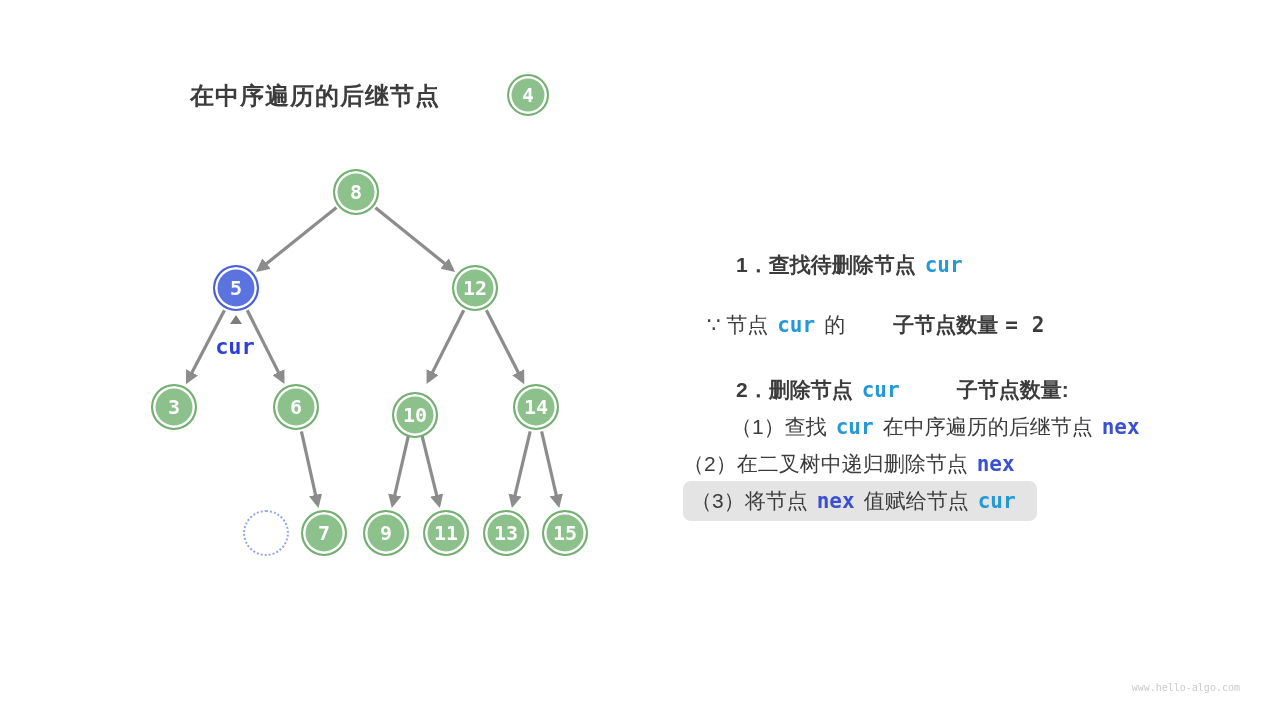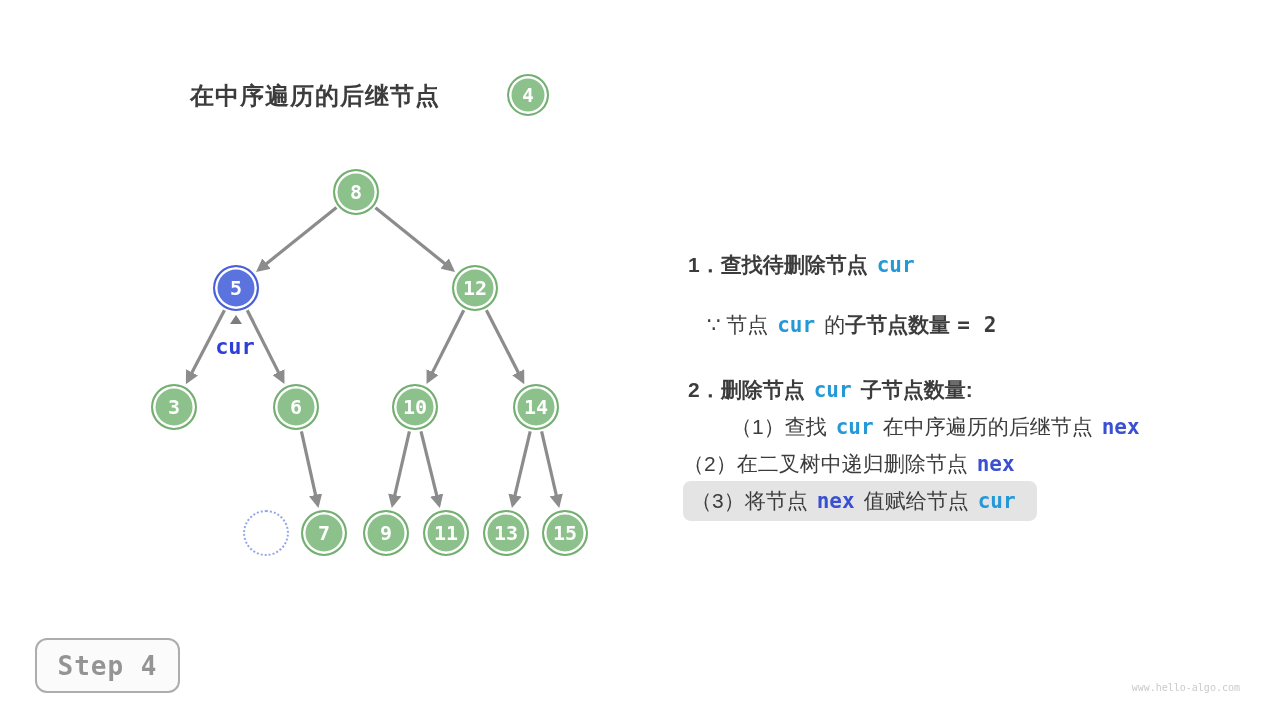--- a/index.html
+++ b/index.html
@@ -42,21 +42,21 @@
   }
   
   .exp-line{
     position:absolute;white-space:pre;font-size:21px;height:32px;line-height:32px;
     color:var(--ink);
   }
   .exp-line.highlight{
     background:var(--hl);border-radius:8px;height:40px;line-height:40px;
     padding:0 12px 0 8px;
   }
-  .seg.b{font-weight:700;}
+  .seg.b{font-weight:700;margin-left:48px;}
   .seg.m{font-family:"DejaVu Sans Mono",monospace;font-weight:700;margin:0 7px;}
   .seg.code{font-family:"DejaVu Sans Mono",monospace;font-weight:700;margin:0 9px;}
   .seg.cur{color:var(--cur);}
   .seg.nex{color:var(--nex);}
   
   #step-box{
     position:absolute;left:35px;top:638px;width:145px;height:55px;box-sizing:border-box;
     border:2px solid var(--step-border);border-radius:12px;background:#fbfbfb;
     display:flex;align-items:center;justify-content:center;
   }
@@ -97,21 +97,21 @@
       <line x1="530.209486817349" y1="431.3201553671342" x2="512.7169952918752" y2="504.78861977412436" marker-end="url(#arrowhead)"></line>
       <line x1="541.6073651137209" y1="431.36303463202864" x2="558.4954564680838" y2="504.7388798268468" marker-end="url(#arrowhead)"></line>
     </svg>
 
   <div id="tree-layer">
       <div class="node green" style="left: 333px; top: 169px;">8</div>
       <div class="node blue" style="left: 213px; top: 265px;">5</div>
       <div class="node green" style="left: 452px; top: 265px;">12</div>
       <div class="node green" style="left: 151px; top: 384px;">3</div>
       <div class="node green" style="left: 273px; top: 384px;">6</div>
-      <div class="node green" style="left: 392px; top: 384px;">10</div>
+      <div class="node green" style="left: 392px; top: 392px;">10</div>
       <div class="node green" style="left: 513px; top: 384px;">14</div>
       <div class="node ghost" style="left: 243px; top: 510px;"></div>
       <div class="node green" style="left: 301px; top: 510px;">7</div>
       <div class="node green" style="left: 363px; top: 510px;">9</div>
       <div class="node green" style="left: 423px; top: 510px;">11</div>
       <div class="node green" style="left: 483px; top: 510px;">13</div>
       <div class="node green" style="left: 542px; top: 510px;">15</div>
     </div>
 
   <div id="pointer-caret" style="left: 230px; top: 315px;"></div>
@@ -119,19 +119,16 @@
 
   <div id="explanation">
       <div class="exp-line" style="left: 688px; top: 249px;"><span class="seg b">1．查找待删除节点</span><span class="seg code cur">cur</span></div>
       <div class="exp-line" style="left: 707px; top: 309px;"><span class="seg r">∵ 节点</span><span class="seg code cur">cur</span><span class="seg r">的</span><span class="seg b">子节点数量</span><span class="seg m">=</span><span class="seg m">2</span></div>
       <div class="exp-line" style="left: 688px; top: 374px;"><span class="seg b">2．删除节点</span><span class="seg code cur">cur</span><span class="seg b">子节点数量:</span></div>
       <div class="exp-line" style="left: 683px; top: 411px; margin-left: 48px;"><span class="seg r">（1）查找</span><span class="seg code cur">cur</span><span class="seg r">在中序遍历的后继节点</span><span class="seg code nex">nex</span></div>
       <div class="exp-line" style="left: 683px; top: 448px;"><span class="seg r">（2）在二叉树中递归删除节点</span><span class="seg code nex">nex</span></div>
       <div class="exp-line highlight" style="left: 683px; top: 481px;"><span class="seg r">（3）将节点</span><span class="seg code nex">nex</span><span class="seg r">值赋给节点</span><span class="seg code cur">cur</span></div>
     </div>
 
-  <div id="step-box">
-    <span>Step 4</span>
-  </div>
 
   <div id="watermark">www.hello-algo.com</div>
 
 </div>
 
 </body></html>

